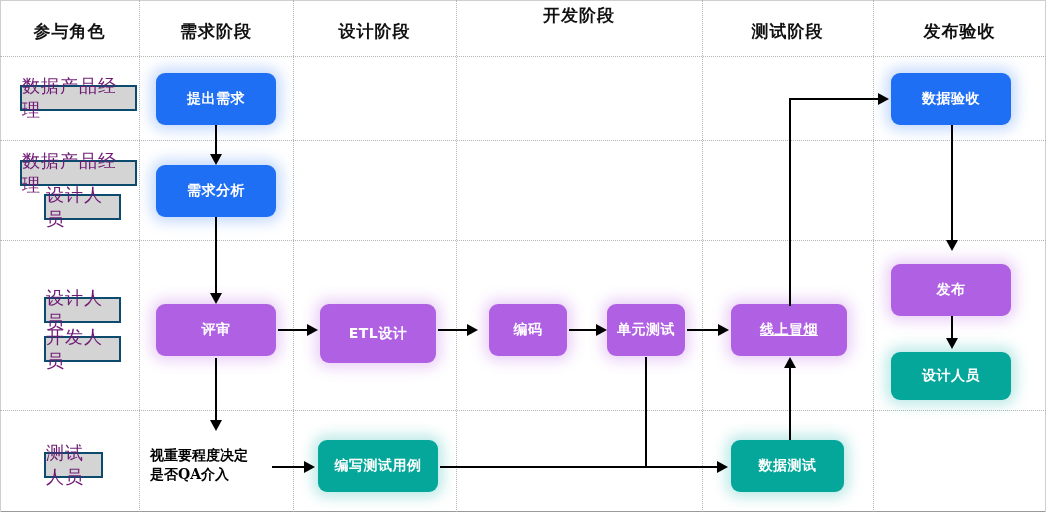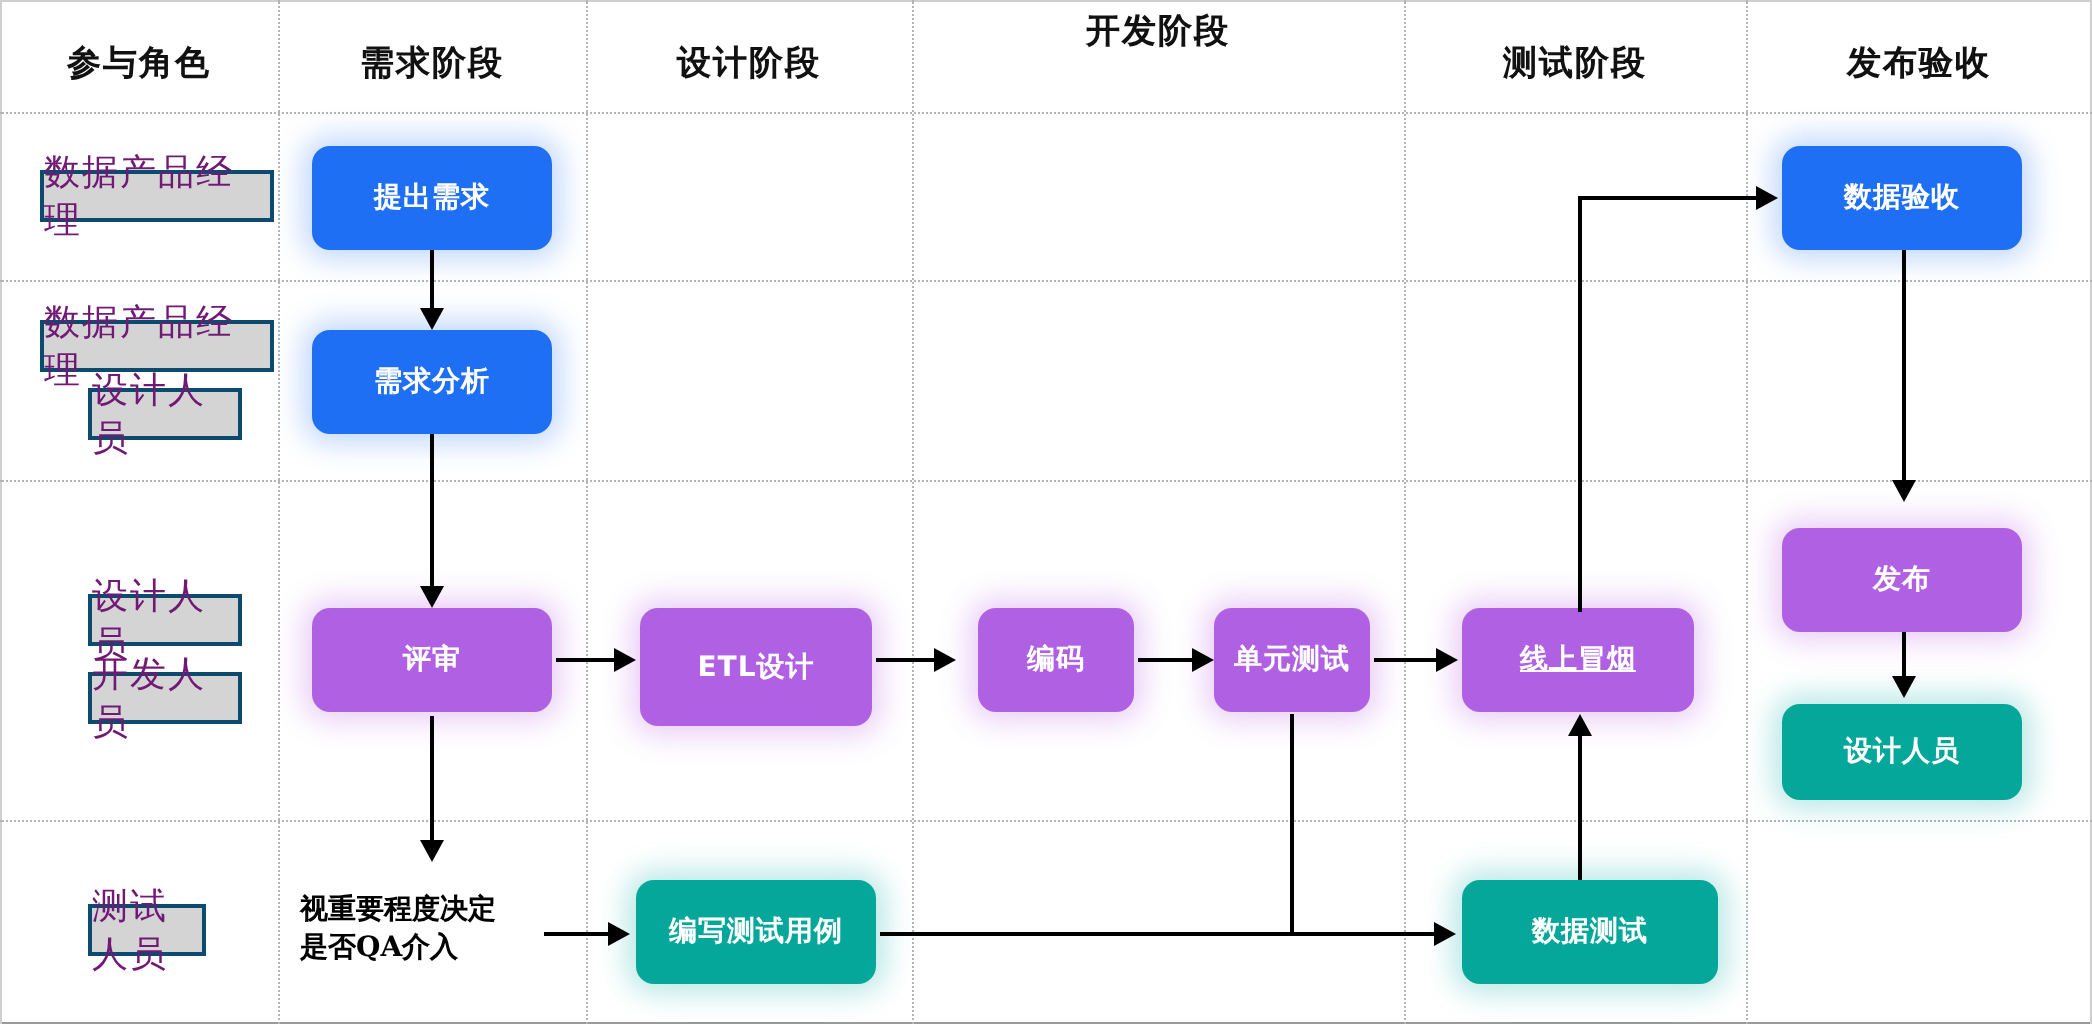--- a/index.html
+++ b/index.html
@@ -195,21 +195,21 @@
   <div class="node blue" style="left:156px; top:165px; width:120px; height:52px;">需求分析</div>
   <div class="node purple" style="left:156px; top:304px; width:120px; height:52px;">评审</div>
 
   <div class="node purple" style="left:320px; top:304px; width:116px; height:59px;">ETL设计</div>
   <div class="node teal" style="left:318px; top:440px; width:120px; height:52px;">编写测试用例</div>
 
   <div class="node purple" style="left:489px; top:304px; width:78px; height:52px;">编码</div>
   <div class="node purple" style="left:607px; top:304px; width:78px; height:52px;">单元测试</div>
 
   <div class="node purple" style="left:731px; top:304px; width:116px; height:52px;text-decoration:underline;">线上冒烟</div>
-  <div class="node teal" style="left:731px; top:440px; width:128px; height:52px;">数据测试</div>
+  <div class="node teal" style="left:731px; top:440px; width:113px; height:52px;">数据测试</div>
 
   <div class="node blue" style="left:891px; top:73px;  width:120px; height:52px;">数据验收</div>
   <div class="node purple" style="left:891px; top:264px; width:120px; height:52px;">发布</div>
   <div class="node teal" style="left:891px; top:352px; width:120px; height:48px;">设计人员</div>
 
   <div class="note" style="left:150px; top:446px;">
     <div>视重要程度决定</div>
     <div>是否QA介入</div>
   </div>
 

